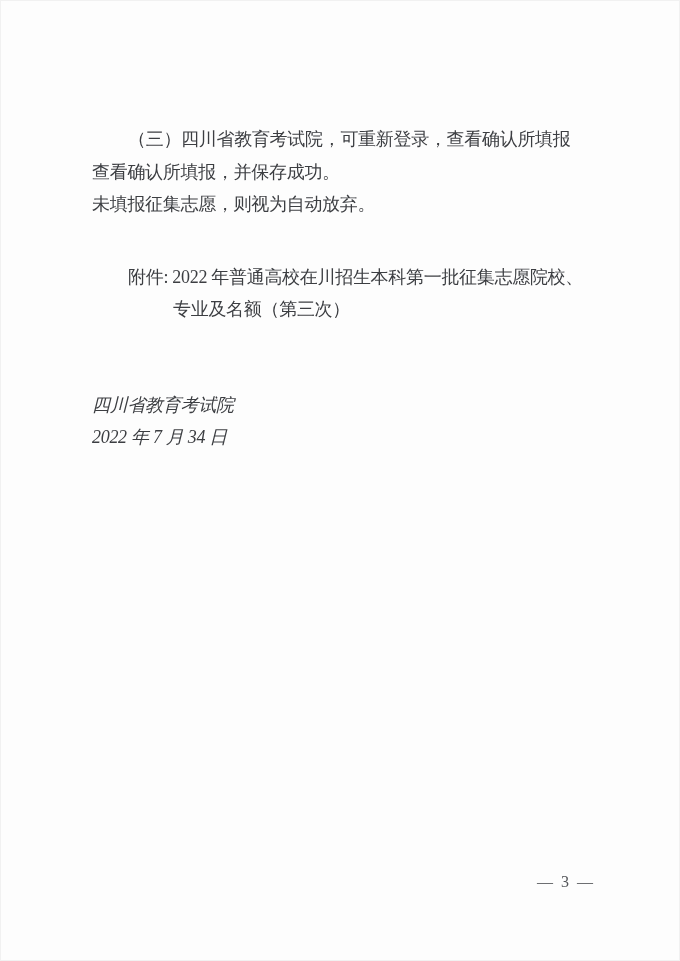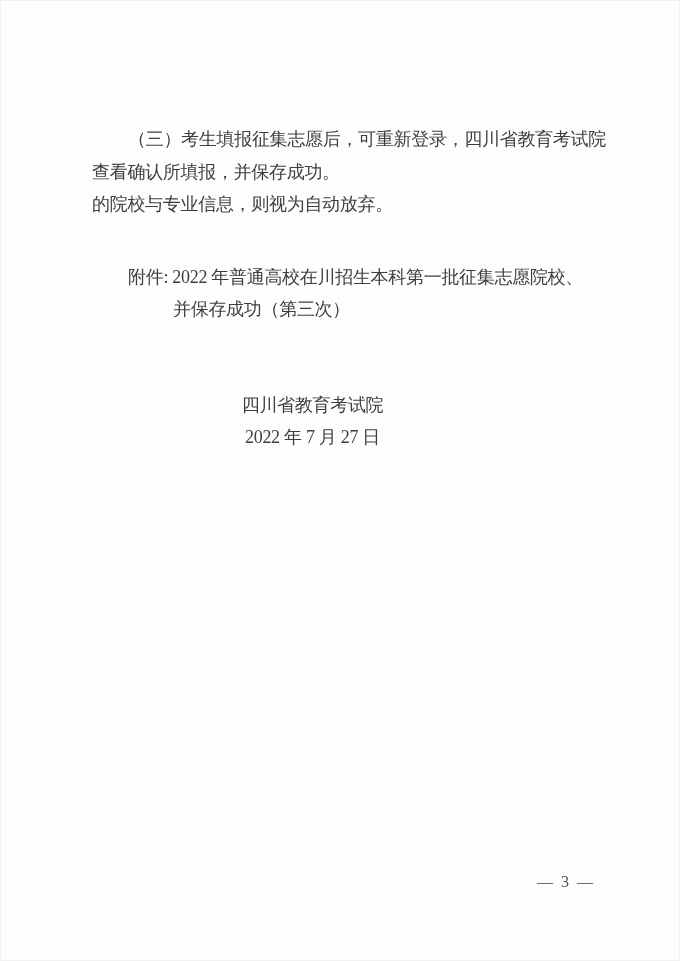--- a/index.html
+++ b/index.html
@@ -33,56 +33,57 @@
     text-indent: 36px;
   }
   .attachment {
     margin-top: 40px;
   }
   .attachment .cont-line {
     margin-left: 81px;
   }
   .signature {
     margin-top: 63px;
-    text-align: center;
+    text-align: left;
     padding-right: 61px;
+    font-style: italic;
   }
   .footer {
     position: absolute;
     top: 872px;
     right: 85px;
     font-size: 16px;
     line-height: 20px;
     letter-spacing: 2px;
     color: #54565a;
   }
 </style>
 </head>
 <body>
 
 <div class="page">
 
   <div class="content">
 
     <div class="paragraph">
-      <div class="line first-line">（三）考生填报征集志愿后，可重新登录，四川省教育考试院</div>
+      <div class="line first-line">（三）四川省教育考试院，可重新登录，查看确认所填报</div>
       <div class="line">查看确认所填报，并保存成功。</div>
     </div>
 
     <div class="paragraph">
-      <div class="line">的院校与专业信息，则视为自动放弃。</div>
+      <div class="line">未填报征集志愿，则视为自动放弃。</div>
     </div>
 
     <div class="attachment">
       <div class="line first-line">附件: 2022 年普通高校在川招生本科第一批征集志愿院校、</div>
-      <div class="line cont-line">并保存成功（第三次）</div>
+      <div class="line cont-line">专业及名额（第三次）</div>
     </div>
 
     <div class="signature">
       <div class="line">四川省教育考试院</div>
-      <div class="line">2022 年 7 月 27 日</div>
+      <div class="line">2022 年 7 月 34 日</div>
     </div>
 
   </div>
 
   <div class="footer">— 3 —</div>
 
 </div>
 
 </body></html>

